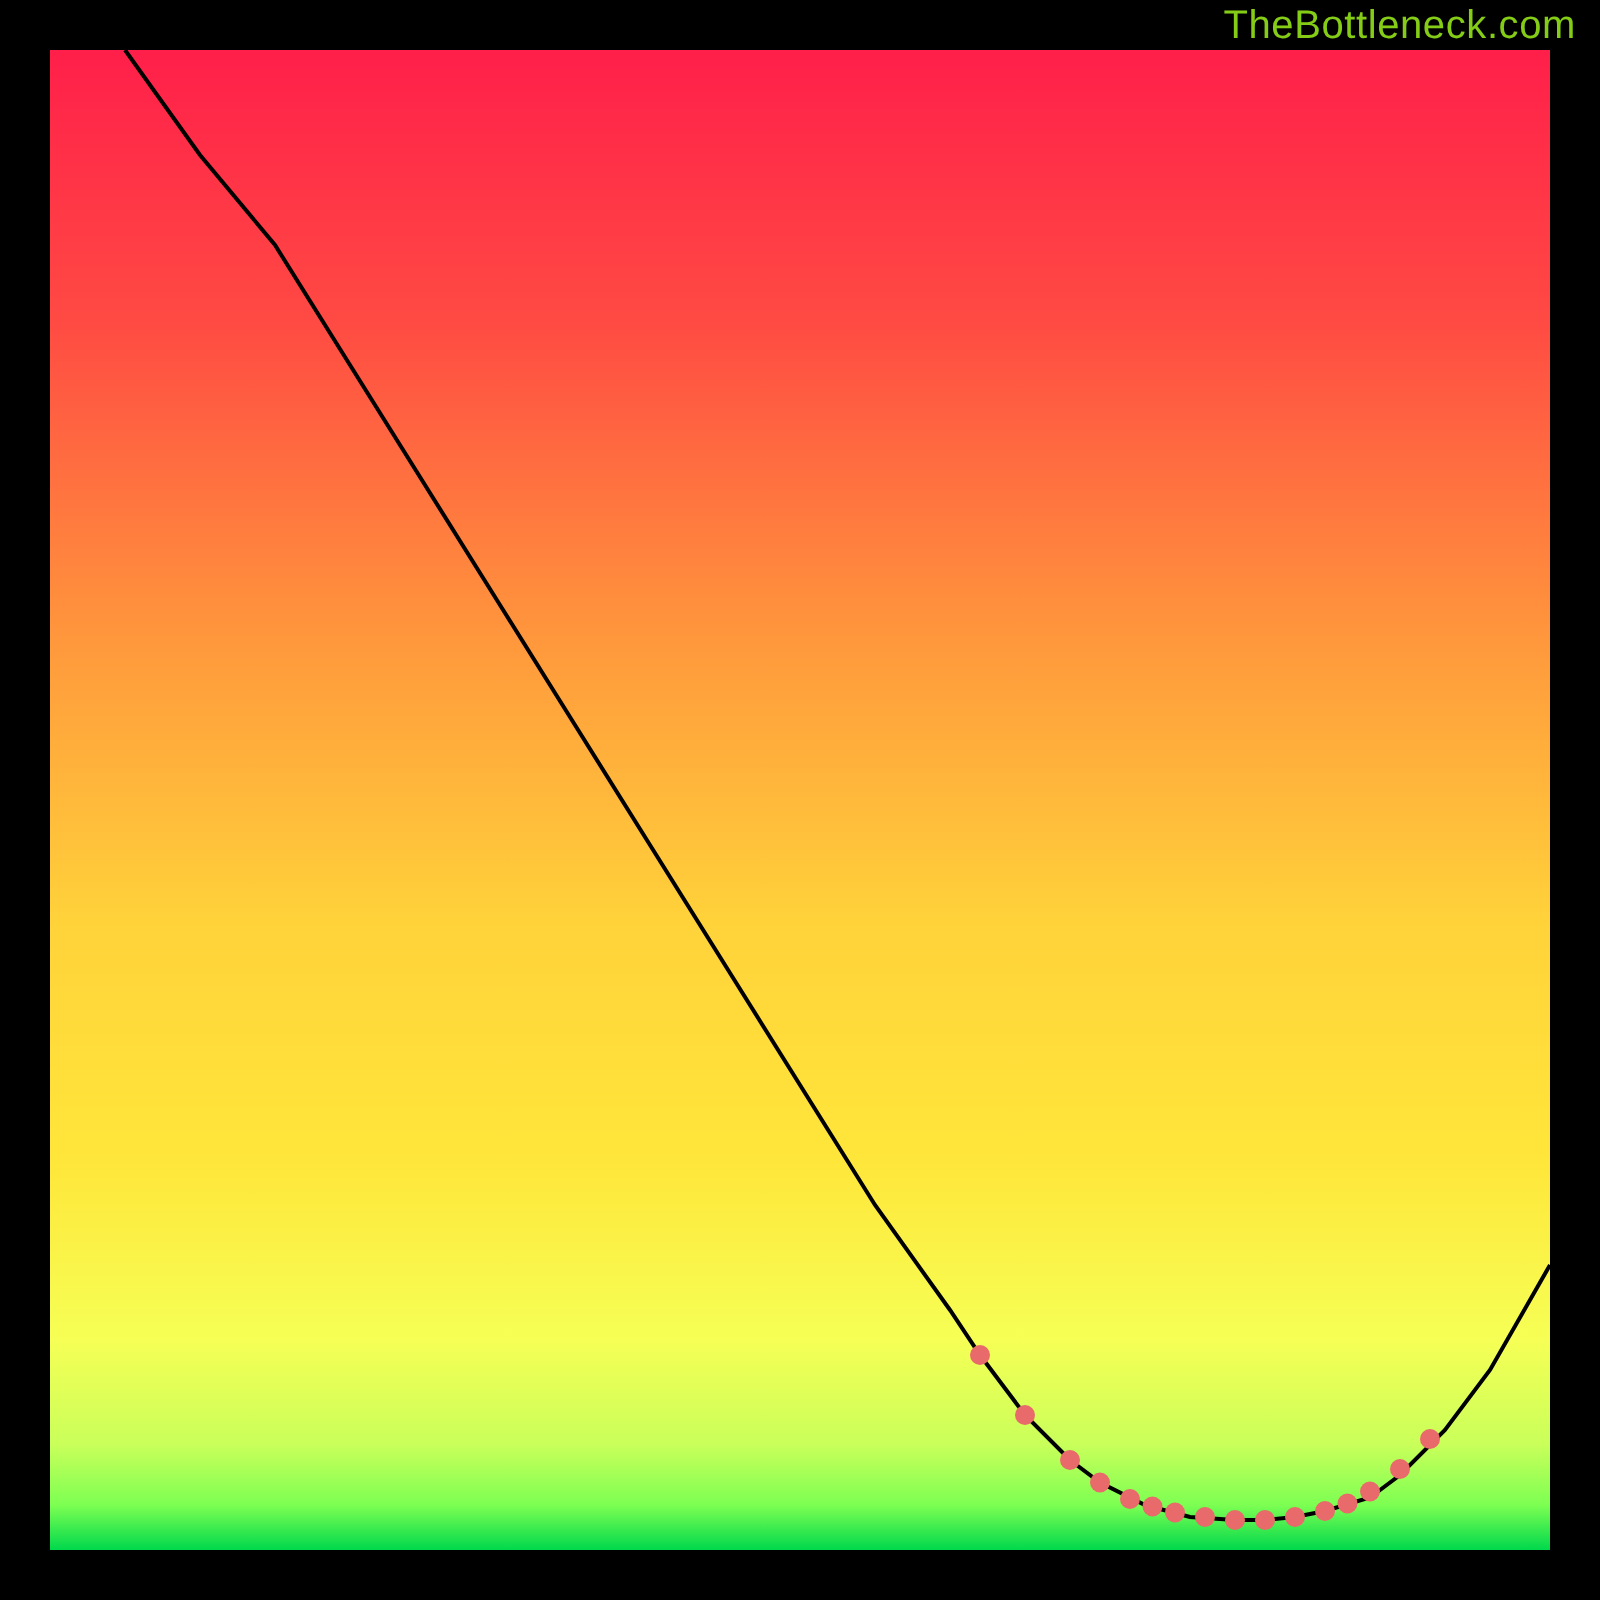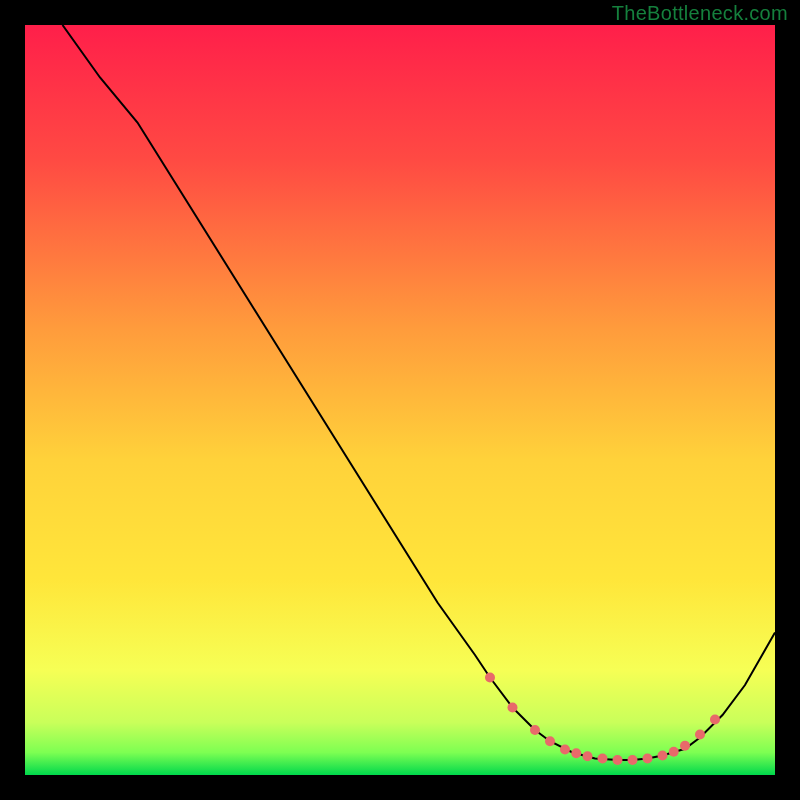--- a/index.html
+++ b/index.html
@@ -13,21 +13,21 @@
   }
   .stage {
     position: relative;
     width: 800px;
     height: 800px;
   }
   .watermark {
     position: absolute;
     top: 2px;
     right: 12px;
-    color: #15803d;
+    color: #84cc16;
     font-size: 20px;
     font-weight: 400;
     letter-spacing: 0.3px;
     z-index: 5;
     user-select: none;
   }
   svg.plot {
     position: absolute;
     left: 25px;
     top: 25px;

